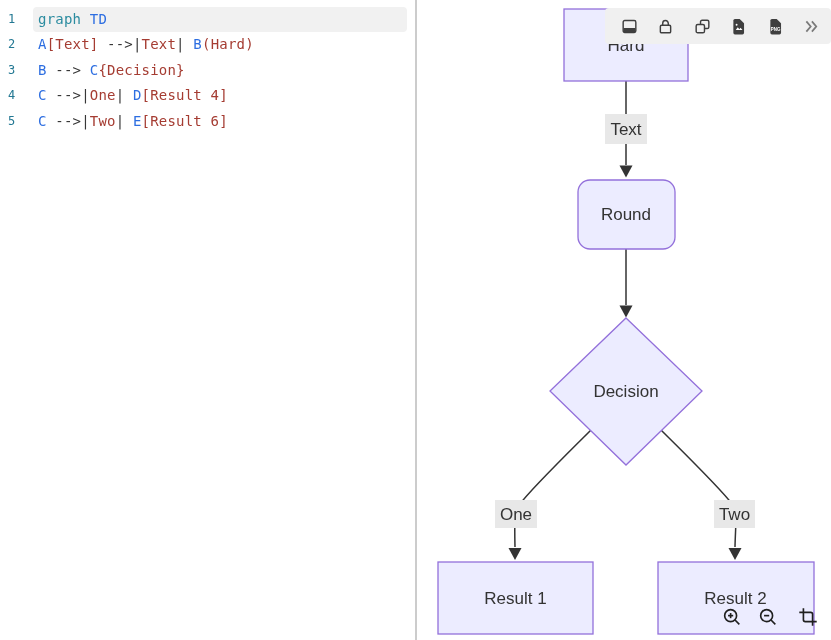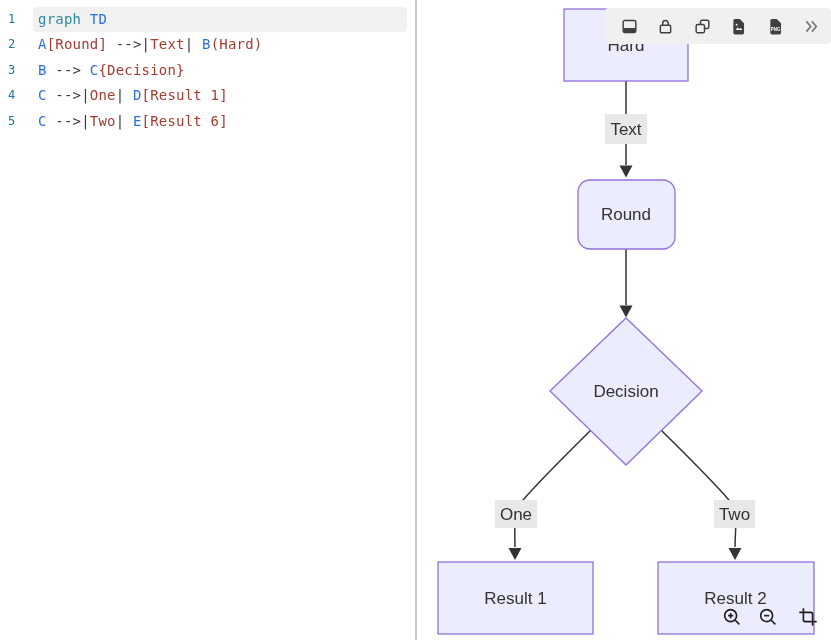--- a/index.html
+++ b/index.html
@@ -60,29 +60,29 @@
 
 <div class="app">
 
   <div class="editor-pane">
     <div class="code-line active">
       <span class="gutter">1</span>
       <span class="code-text"><span class="tok kw">graph </span><span class="tok id">TD</span></span>
     </div>
     <div class="code-line">
       <span class="gutter">2</span>
-      <span class="code-text"><span class="tok id">A</span><span class="tok str">[Round]</span><span class="tok op"> --&gt;|</span><span class="tok str">Text</span><span class="tok op">| </span><span class="tok id">B</span><span class="tok str">(Hard)</span></span>
+      <span class="code-text"><span class="tok id">A</span><span class="tok str">[Text]</span><span class="tok op"> --&gt;|</span><span class="tok str">Text</span><span class="tok op">| </span><span class="tok id">B</span><span class="tok str">(Hard)</span></span>
     </div>
     <div class="code-line">
       <span class="gutter">3</span>
       <span class="code-text"><span class="tok id">B</span><span class="tok op"> --&gt; </span><span class="tok id">C</span><span class="tok str">{Decision}</span></span>
     </div>
     <div class="code-line">
       <span class="gutter">4</span>
-      <span class="code-text"><span class="tok id">C</span><span class="tok op"> --&gt;|</span><span class="tok str">One</span><span class="tok op">| </span><span class="tok id">D</span><span class="tok str">[Result 1]</span></span>
+      <span class="code-text"><span class="tok id">C</span><span class="tok op"> --&gt;|</span><span class="tok str">One</span><span class="tok op">| </span><span class="tok id">D</span><span class="tok str">[Result 4]</span></span>
     </div>
     <div class="code-line">
       <span class="gutter">5</span>
       <span class="code-text"><span class="tok id">C</span><span class="tok op"> --&gt;|</span><span class="tok str">Two</span><span class="tok op">| </span><span class="tok id">E</span><span class="tok str">[Result 6]</span></span>
     </div>
   </div>
 
   <div class="pane-divider"></div>
 
   <div class="diagram-pane">

